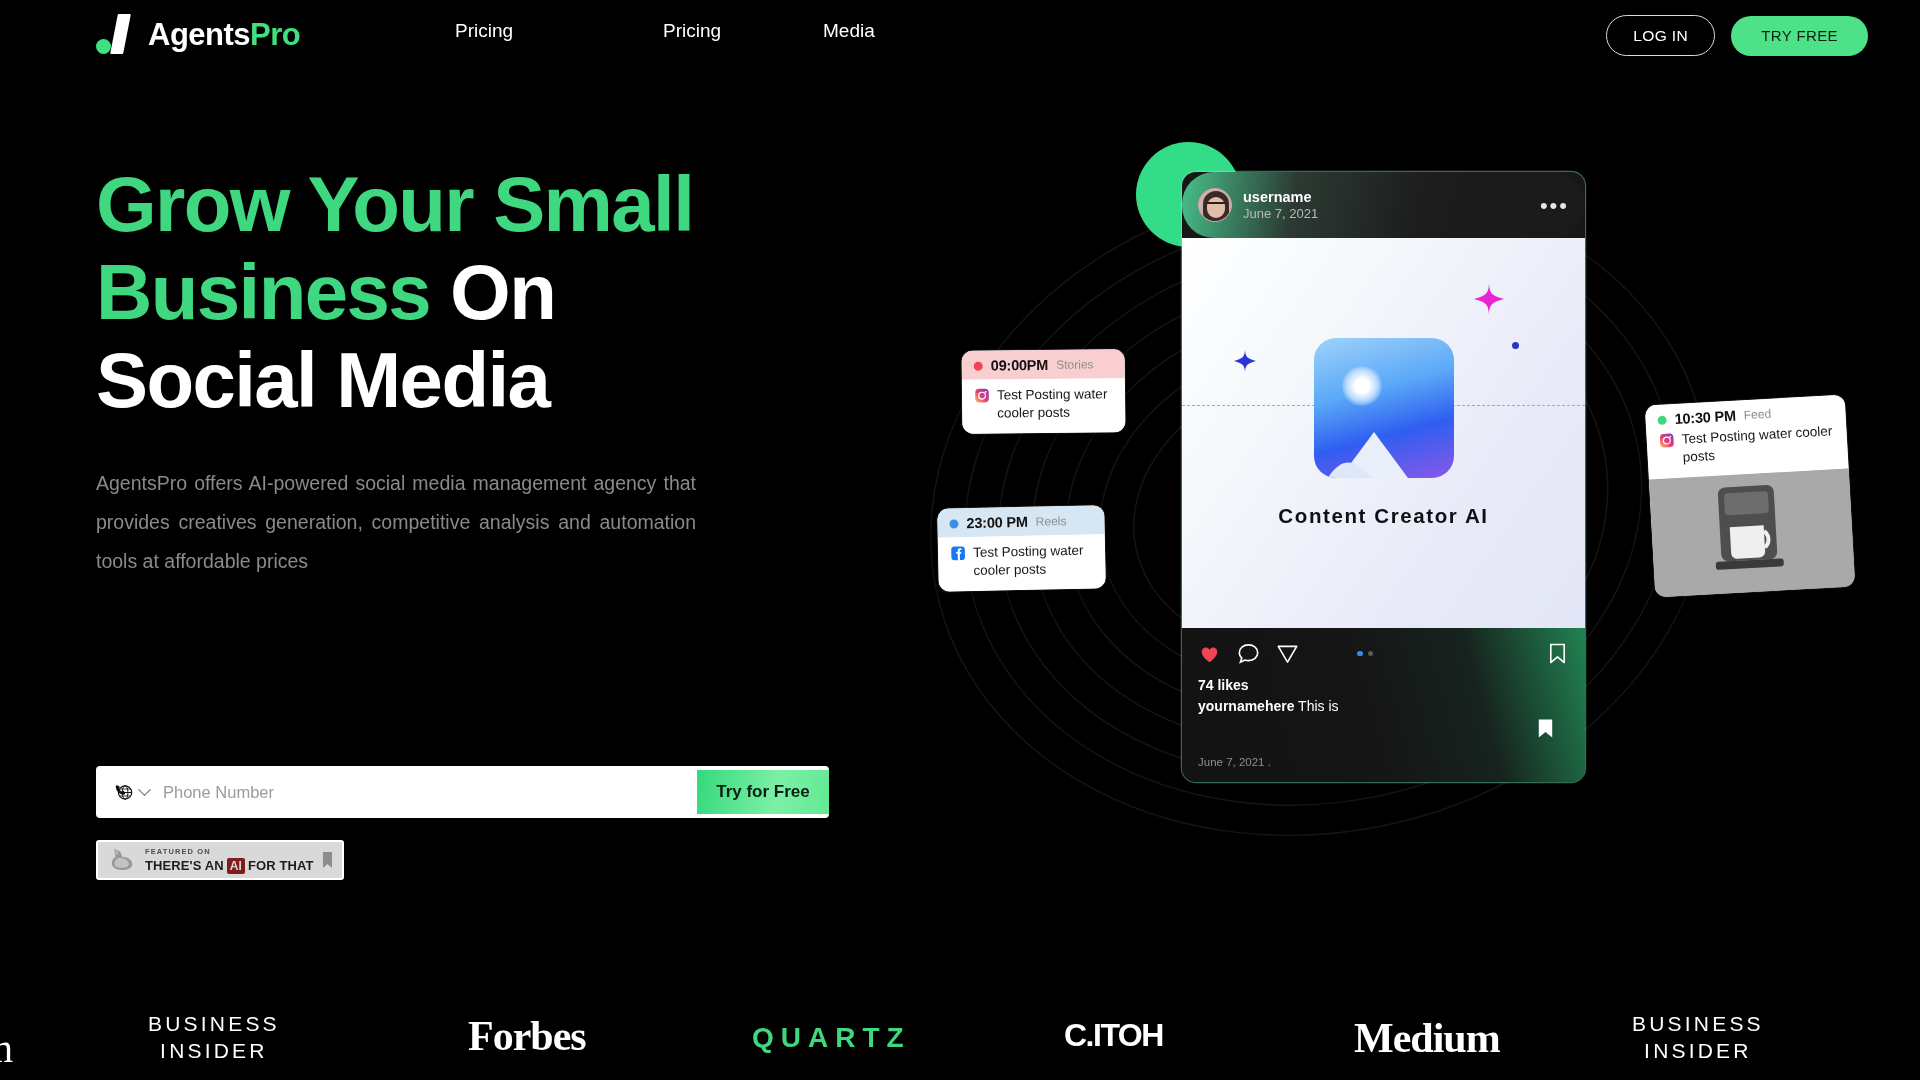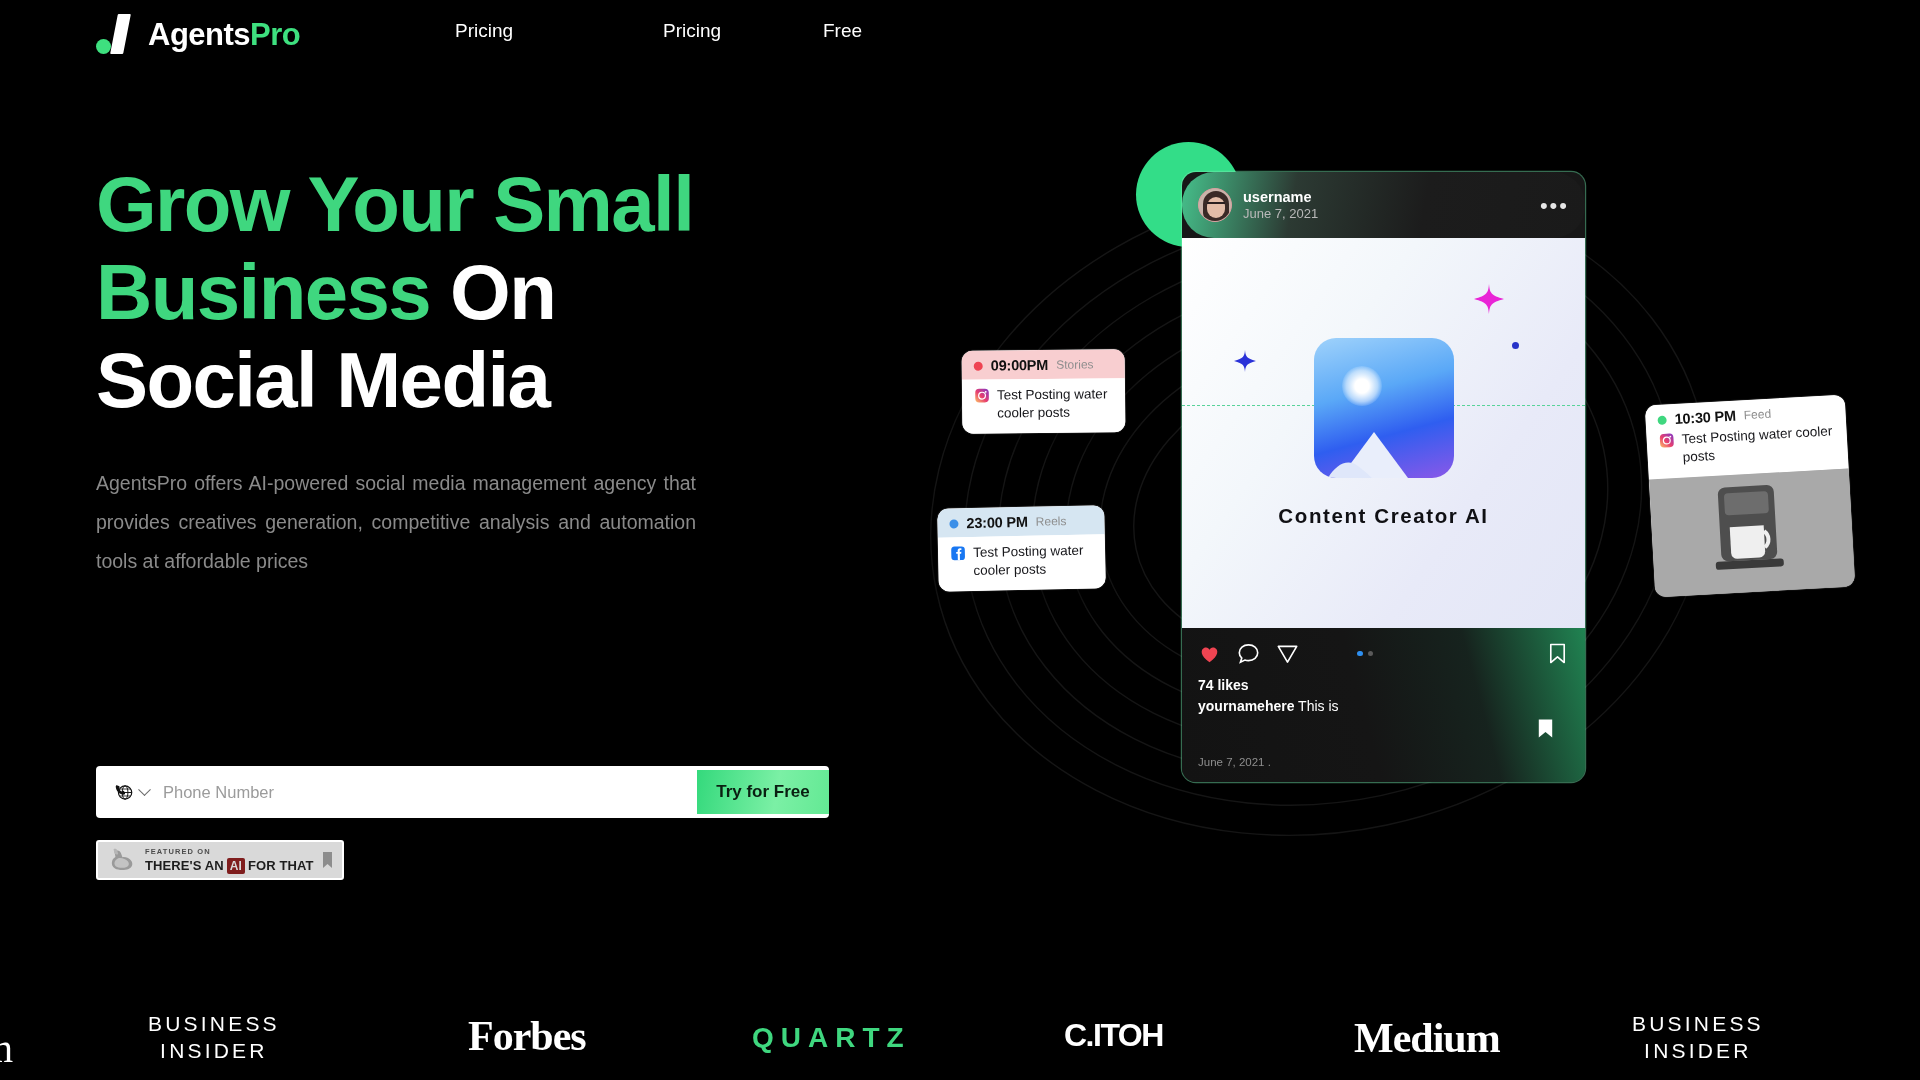--- a/index.html
+++ b/index.html
@@ -208,23 +208,27 @@
       <div class="logo-mark">
         <div class="logo-slash"></div>
         <div class="logo-dot"></div>
       </div>
       <div class="logo-text"><span class="a">Agents</span><span class="b">Pro</span></div>
     </div>
 
     <nav class="nav">
       <a class="nav-products" href="#">Pricing</a>
       <a class="nav-pricing" href="#">Pricing</a>
-      <a class="nav-blog" href="#">Free</a>
+      <a class="nav-blog" href="#">Media</a>
     </nav>
 
+    <div class="header-actions">
+      <button class="btn-login">LOG IN</button>
+      <button class="btn-tryfree">TRY FREE</button>
+    </div>
   </div>
 
   <div class="hero-left">
     <h1 class="headline"><span class="hl-green">Grow Your Small Business </span><span>On
 Social Media</span></h1>
     <p class="subhead">AgentsPro offers AI-powered social media management agency that provides creatives generation, competitive analysis and automation tools at affordable prices</p>
   </div>
 
   <div class="phone-form">
     <div class="flag-sel">

